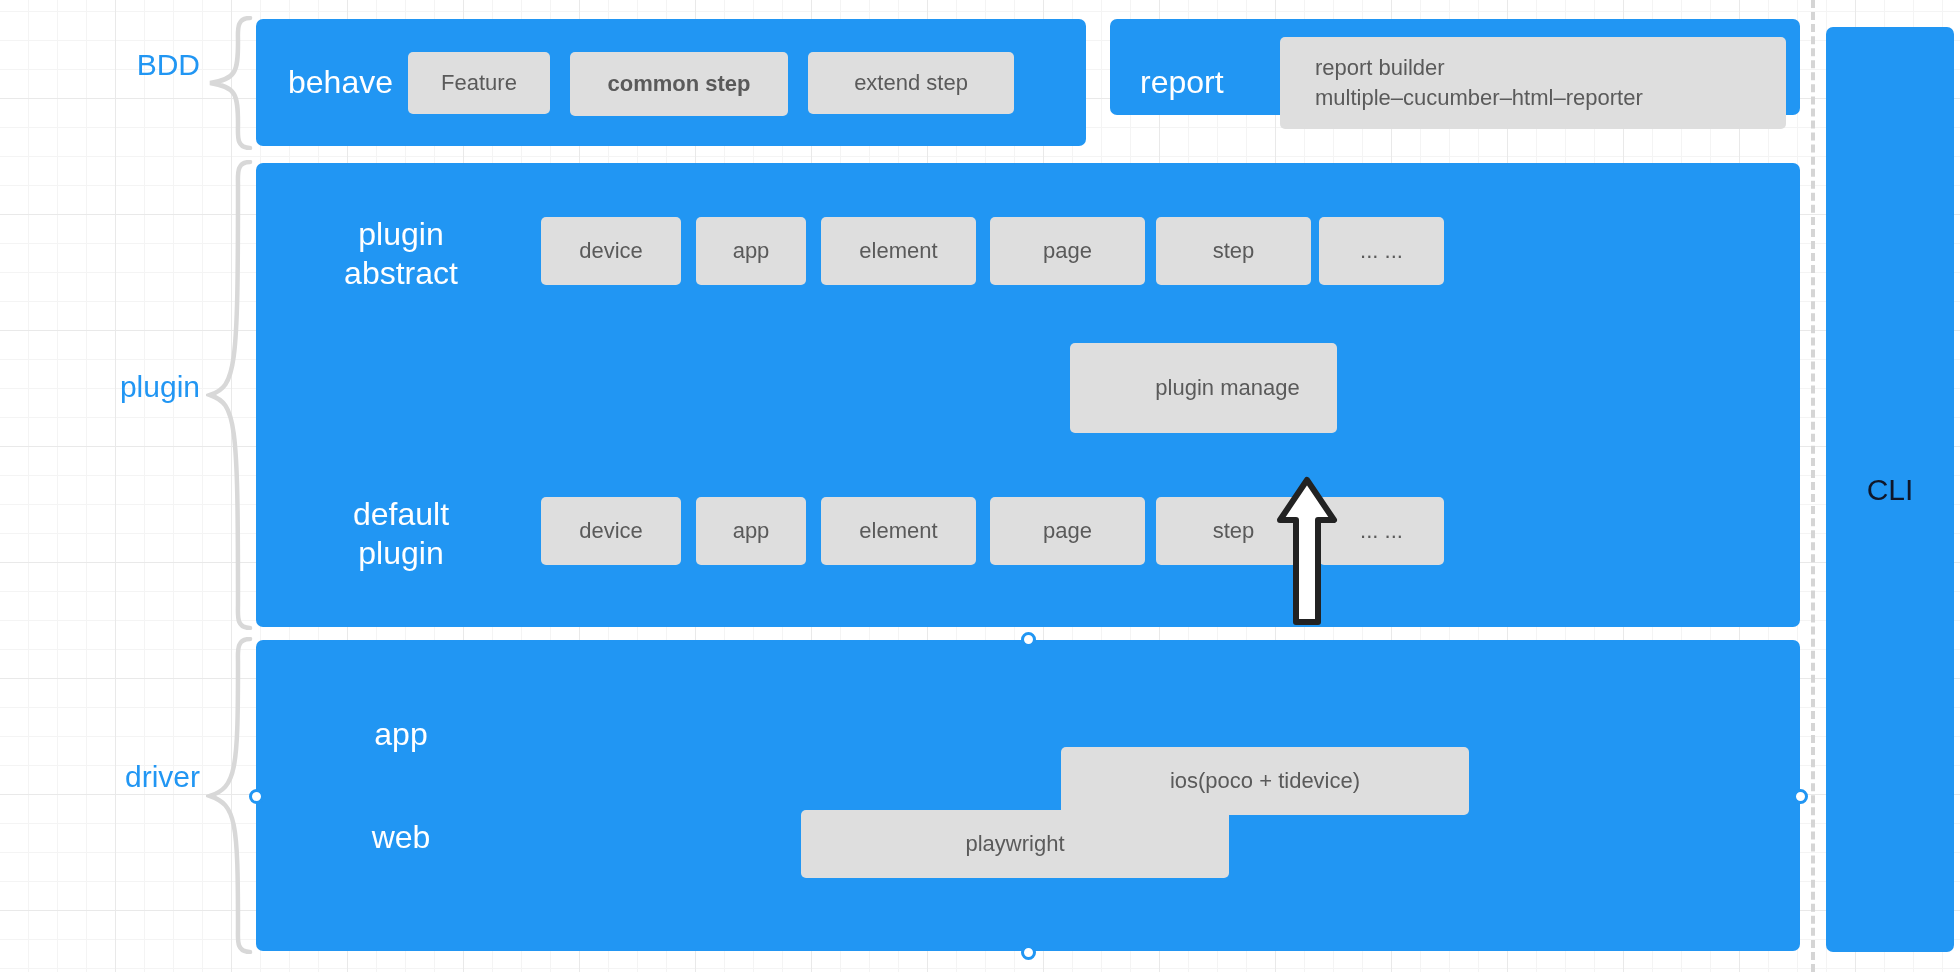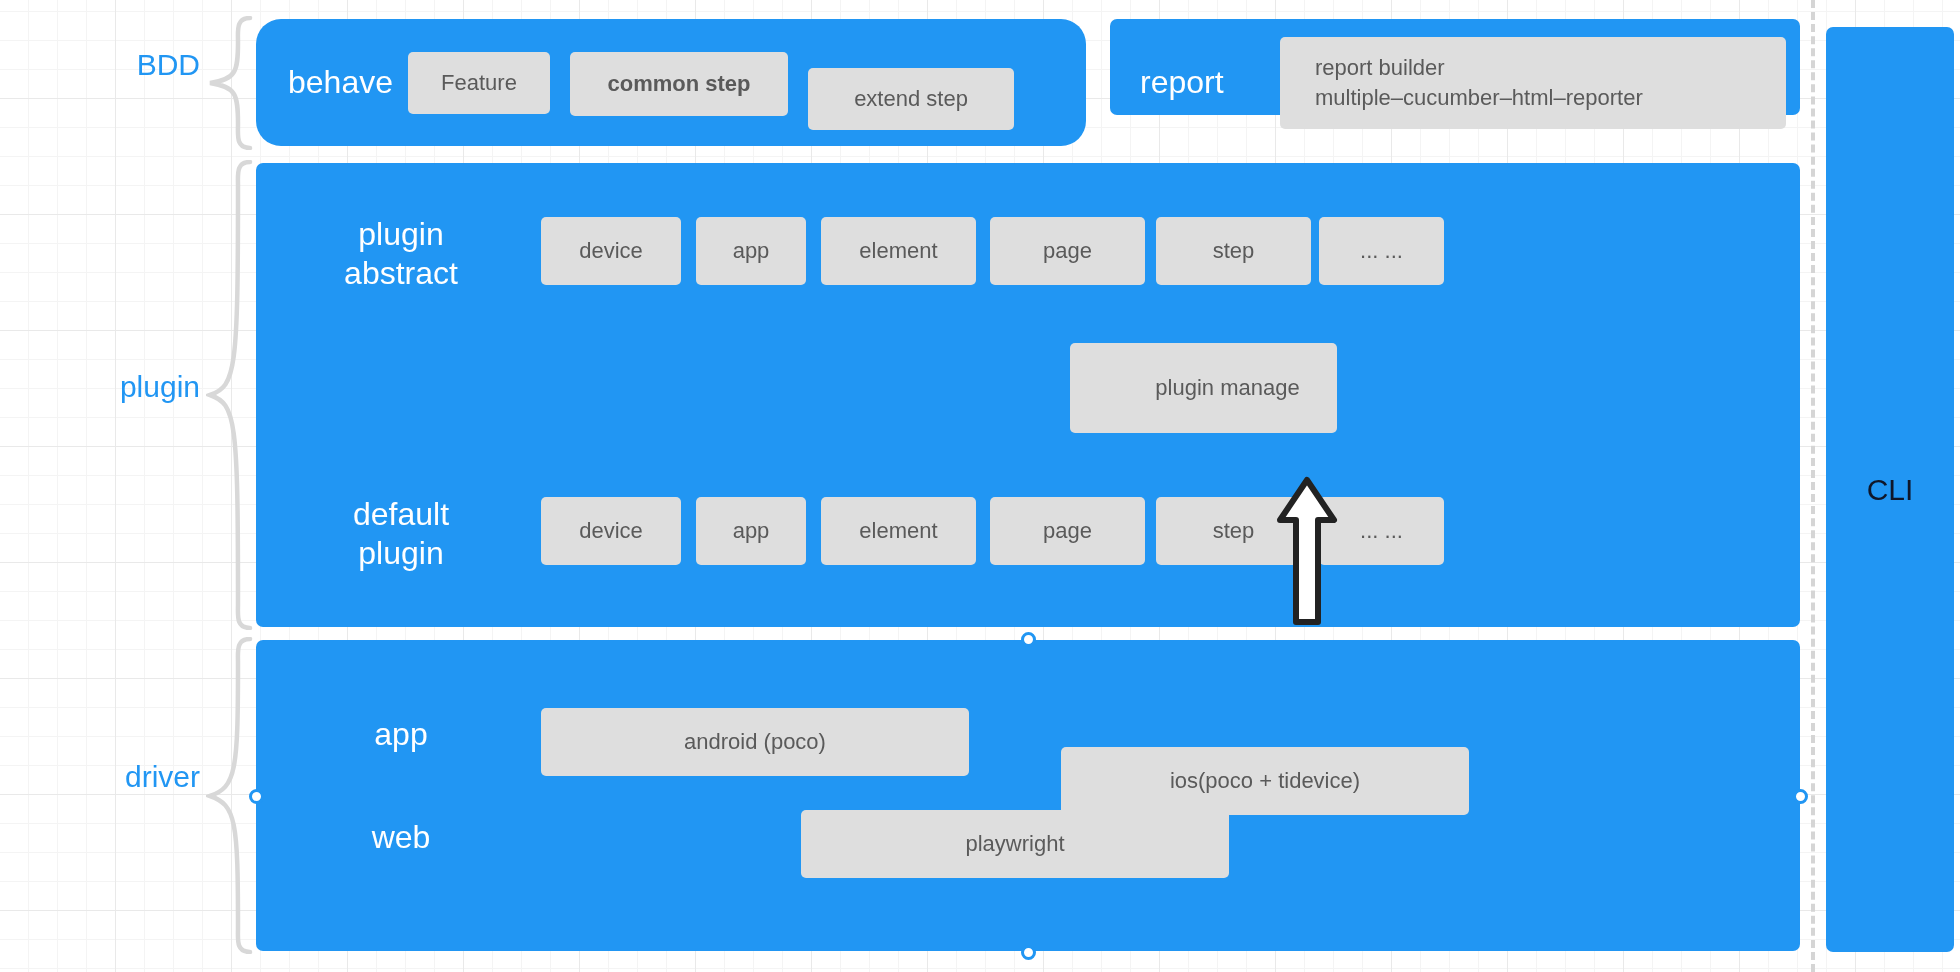--- a/index.html
+++ b/index.html
@@ -29,21 +29,21 @@
     background-position: -1px -18px, -1px -18px, -1px -18px, -1px -18px;
   }
 
   
   .panel {
     position: absolute;
     background: #2196f3;
     border-radius: 7px;
     box-sizing: border-box;
   }
-  .panel-bdd-behave { left: 256px;  top: 19px;  width: 830px;  height: 127px; border-radius: 25px; }
+  .panel-bdd-behave { left: 256px;  top: 19px;  width: 830px;  height: 127px; }
   .panel-bdd-report { left: 1110px; top: 19px;  width: 690px;  height: 96px; }
   .panel-plugin     { left: 256px;  top: 163px; width: 1544px; height: 464px; }
   .panel-driver     { left: 256px;  top: 640px; width: 1544px; height: 311px; }
   .panel-cli        { left: 1826px; top: 27px;  width: 128px;  height: 925px; }
 
   
   .section-title {
     position: absolute;
     color: #ffffff;
     font-size: 32px;
@@ -156,21 +156,21 @@
   </svg>
 
   <svg class="brace" style="left:206px; top:637px; width:48px; height:317px;" viewBox="0 0 48 317" fill="none">
     <path d="M44 2 C30 2 32 14 32 26 C32 134 30 150 4 159 C30 168 32 184 32 291 C32 303 30 315 44 315" stroke="#d8d8d8" stroke-width="4.5" stroke-linecap="round" fill="none"></path>
   </svg>
 
   <div class="panel panel-bdd-behave">
     <div class="section-title t-behave">behave</div>
     <div class="chip" style="left:152px; top:33px; width:142px; height:62px;">Feature</div>
     <div class="chip" style="left:314px; top:33px; width:218px; height:64px;font-weight:bold;">common step</div>
-    <div class="chip" style="left:552px; top:49px; width:206px; height:62px;">extend step</div>
+    <div class="chip" style="left:552px; top:33px; width:206px; height:62px;">extend step</div>
   </div>
 
   <div class="panel panel-bdd-report">
     <div class="section-title t-report">report</div>
     <div class="chip left" style="left:170px; top:18px; width:506px; height:92px;">report builder
 multiple–cucumber–html–reporter</div>
   </div>
 
   <div class="panel panel-plugin">
     <div class="section-title t-abstract">plugin
@@ -195,21 +195,20 @@
     <div class="chip" style="left:900px; top:334px; width:155px; height:68px;">step</div>
     <div class="chip" style="left:1063px; top:334px; width:125px; height:68px;">... ...</div>
 
     <svg class="up-arrow" viewBox="0 0 62 150" fill="none">
       <path d="M31 4 L58 44 L42 44 L42 146 L20 146 L20 44 L4 44 Z" fill="#ffffff" stroke="#222222" stroke-width="6" stroke-linejoin="round"></path>
     </svg>
   </div>
 
   <div class="panel panel-driver">
     <div class="section-title t-app">app</div>
-    <div class="chip" style="left:285px; top:68px; width:428px; height:68px;">android (poco)</div>
     <div class="chip" style="left:805px; top:68px; width:408px; height:68px;margin-top:39px;">ios(poco + tidevice)</div>
 
     <div class="section-title t-web">web</div>
     <div class="chip" style="left:545px; top:170px; width:428px; height:68px;">playwright</div>
   </div>
 
   <div class="dashed-divider"></div>
 
   <div class="panel panel-cli">
     <div class="cli-label">CLI</div>

